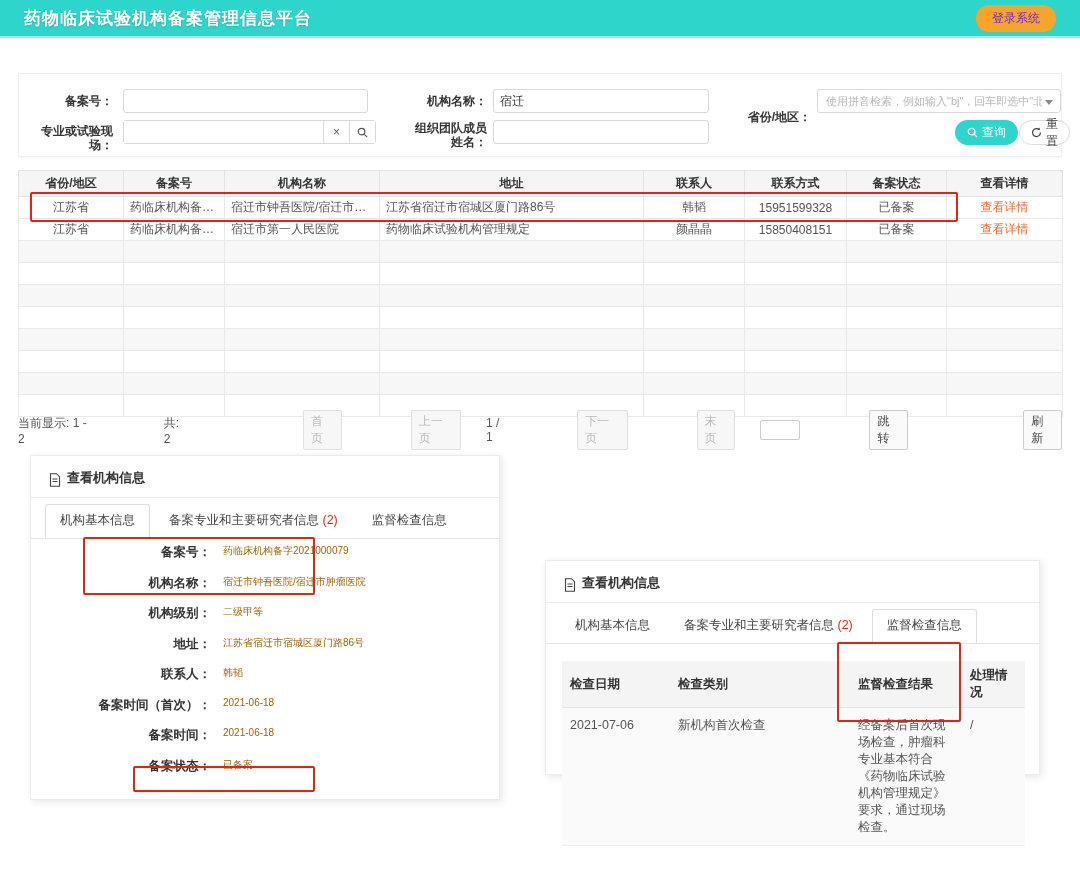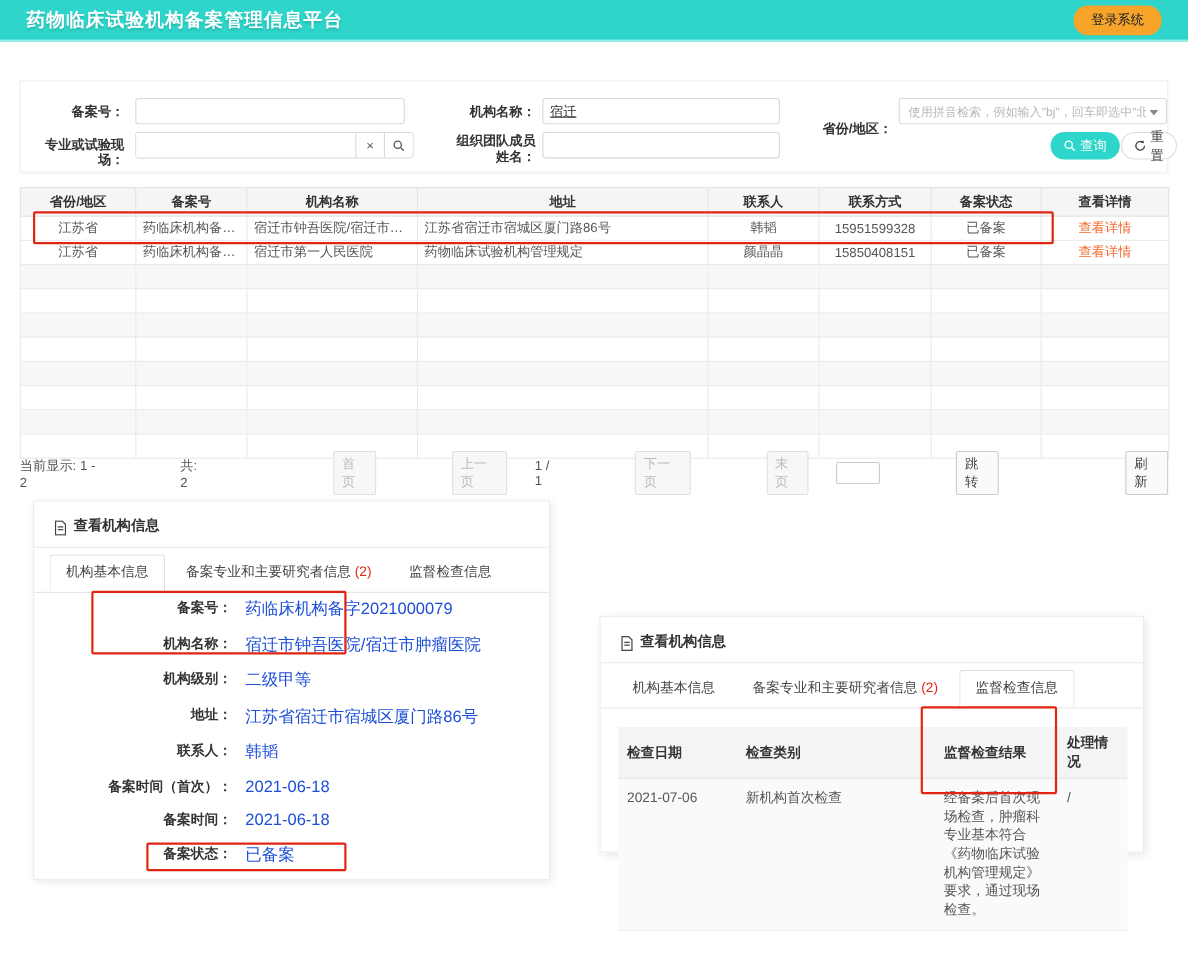--- a/index.html
+++ b/index.html
@@ -6,30 +6,30 @@
   body { background:#fff; }
   #page { position:relative; width:1080px; height:873px; background:#fff; overflow:hidden;
           font-family:"Liberation Sans","DejaVu Sans",sans-serif; color:#333; }
 
   
   .topbar { position:absolute; left:0; top:0; width:1080px; height:38px;
             background:#2ed5ca; border-bottom:2px solid #9ceee9;
             display:flex; align-items:center; justify-content:space-between; padding:0 24px; }
   .topbar-title { font-size:17px; font-weight:bold; color:#fff; letter-spacing:1px;
                   text-shadow:0 1px 2px rgba(0,0,0,0.15); }
-  .login-btn { background:#f7a center; background:#f7a52a; color:#0f172a; font-size:12px;
+  .login-btn { background:#f7a center; background:#f7a52a; color:#6d28d9; font-size:12px;
                border:none; border-radius:13px; padding:5px 16px; cursor:pointer; }
 
   
   .search-card { position:absolute; left:18px; top:73px; width:1044px; height:84px;
                  background:#fff; border:1px solid #f0f0f0; box-shadow:0 1px 3px rgba(0,0,0,0.04); }
   .fld-label { position:absolute; font-size:12px; color:#333; font-weight:bold; text-align:right; line-height:14px; }
   .fld-input { position:absolute; height:24px; border:1px solid #d9d9d9; border-radius:3px;
                font-size:12px; padding:0 6px; color:#333; background:#fff;
-               font-family:"Liberation Sans","DejaVu Sans",sans-serif;text-decoration:underline; }
+               font-family:"Liberation Sans","DejaVu Sans",sans-serif; }
   .fld-input::placeholder { color:#b8b8b8; font-size:11px; }
   .input-group { position:absolute; height:24px; border:1px solid #d9d9d9; border-radius:3px;
                  display:flex; align-items:stretch; background:#fff; }
   .input-group input { border:none; outline:none; flex:1; font-size:12px; padding:0 6px; min-width:0; }
   .ig-btn { width:26px; display:flex; align-items:center; justify-content:center;
             border-left:1px solid #d9d9d9; background:#fff; cursor:pointer; font-size:12px; color:#555; }
   .select-box { position:absolute; height:24px; border:1px solid #d9d9d9; border-radius:3px;
                 background:#fff; display:flex; align-items:center; padding:0 18px 0 8px; cursor:pointer; }
   .select-placeholder { font-size:11px; color:#b8b8b8; white-space:nowrap; overflow:hidden; }
   .caret { position:absolute; right:7px; top:10px; width:0; height:0;
@@ -72,21 +72,21 @@
           padding:6px 2px 0 14px; gap:4px; }
   .tab { padding:7px 14px 8px 14px; font-size:12.5px; color:#444; cursor:pointer;
          border:1px solid transparent; white-space:nowrap; }
   .tab.active { border:1px solid #ddd; border-bottom:1px solid #fff; margin-bottom:-1px;
                 background:#fff; border-radius:3px 3px 0 0; }
   .tab-count { color:#e02612; }
 
   .fields { position:absolute; left:0; top:88px; width:100%; }
   .frow { display:flex; margin-bottom:13.5px; align-items:flex-start; }
   .frow .flabel { width:180px; text-align:right; font-size:12.5px; font-weight:bold; color:#333; flex:0 0 180px; }
-  .frow .fvalue { margin-left:12px; font-size:15px; color:#1d4ed8; }
+  .frow .fvalue { margin-left:12px; font-size:10px; color:#a16207; }
 
   
   .insp-table { position:absolute; left:16px; top:100px; width:463px; border-collapse:collapse; table-layout:fixed; }
   .insp-table th { background:#f4f4f4; font-size:12.5px; font-weight:bold; color:#333; text-align:left;
                    padding:6px 8px; border-bottom:1px solid #e5e5e5; }
   .insp-table td { font-size:12.5px; color:#555; padding:9px 8px; vertical-align:top; background:#fafafa;
                    border-bottom:1px solid #f0f0f0; line-height:17px; word-break:break-all; }
   .insp-table tr.empty td { background:#fff; height:28px; }
 
   

